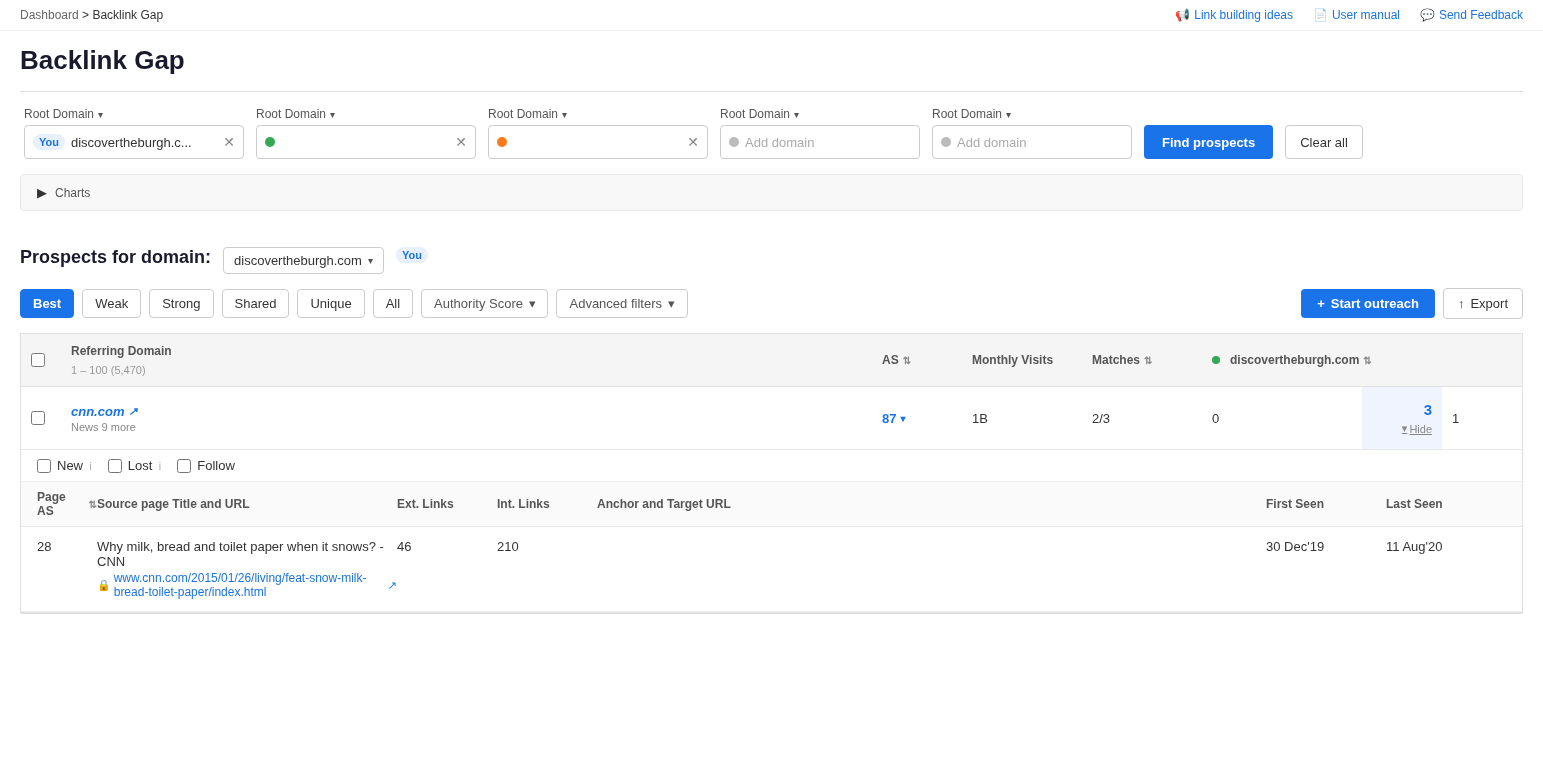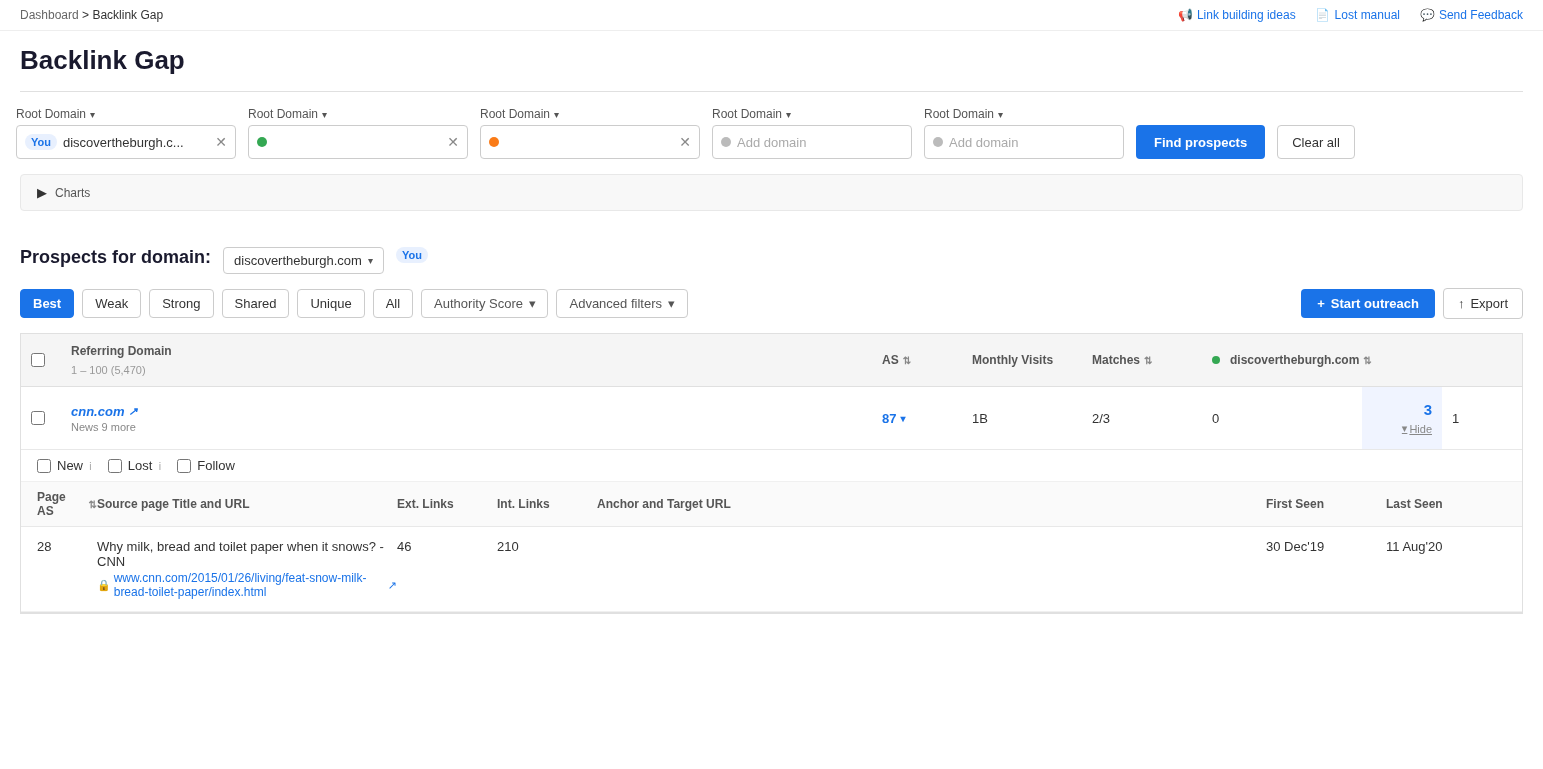--- a/index.html
+++ b/index.html
@@ -16,21 +16,21 @@
     .breadcrumb a { color: #666; text-decoration: none; }
     .breadcrumb span { color: #333; }
     .top-links { display: flex; gap: 20px; }
     .top-link { color: #1a73e8; text-decoration: none; font-size: 12px; display: flex; align-items: center; gap: 4px; }
 
     .page-header { padding: 10px 20px 15px; }
     .page-title { font-size: 26px; font-weight: bold; color: #1a1a2e; margin-top: 4px; }
 
     .divider { border: none; border-top: 1px solid #e0e0e0; margin: 0 20px; }
 
-    .domain-inputs { padding: 15px 16px; display: flex; align-items: flex-end; gap: 12px; flex-wrap: wrap; }
+    .domain-inputs { padding: 15px 24px; display: flex; align-items: flex-end; gap: 12px; flex-wrap: wrap; }
     .domain-group { display: flex; flex-direction: column; gap: 4px; }
     .domain-label { font-size: 12px; color: #555; display: flex; align-items: center; gap: 4px; cursor: pointer; }
     .domain-label .chevron { font-size: 10px; }
     .domain-input-wrap { display: flex; align-items: center; border: 1px solid #ccc; border-radius: 4px; padding: 4px 8px; height: 34px; min-width: 220px; background: #fff; }
     .domain-input-wrap.add-domain { min-width: 200px; background: #fff; }
     .you-badge { background: #e8f0fe; color: #1a73e8; font-size: 11px; font-weight: bold; padding: 2px 6px; border-radius: 10px; margin-right: 6px; white-space: nowrap; }
     .domain-text { flex: 1; font-size: 13px; color: #333; outline: none; border: none; background: transparent; }
     .domain-dot { width: 10px; height: 10px; border-radius: 50%; margin-right: 6px; flex-shrink: 0; }
     .dot-green { background: #34a853; }
     .dot-orange { background: #fa7b17; }
@@ -103,21 +103,21 @@
     <span> &gt; </span>
     <span>Backlink Gap</span>
   </div>
   <div class="top-links">
     <a href="#" class="top-link">
       <span>📢</span>
       <span>Link building ideas</span>
     </a>
     <a href="#" class="top-link">
       <span>📄</span>
-      <span>Lost manual</span>
+      <span>User manual</span>
     </a>
     <a href="#" class="top-link">
       <span>💬</span>
       <span>Send Feedback</span>
     </a>
   </div>
 </div>
 
 <div class="page-header">
   <h1 class="page-title">Backlink Gap</h1>

